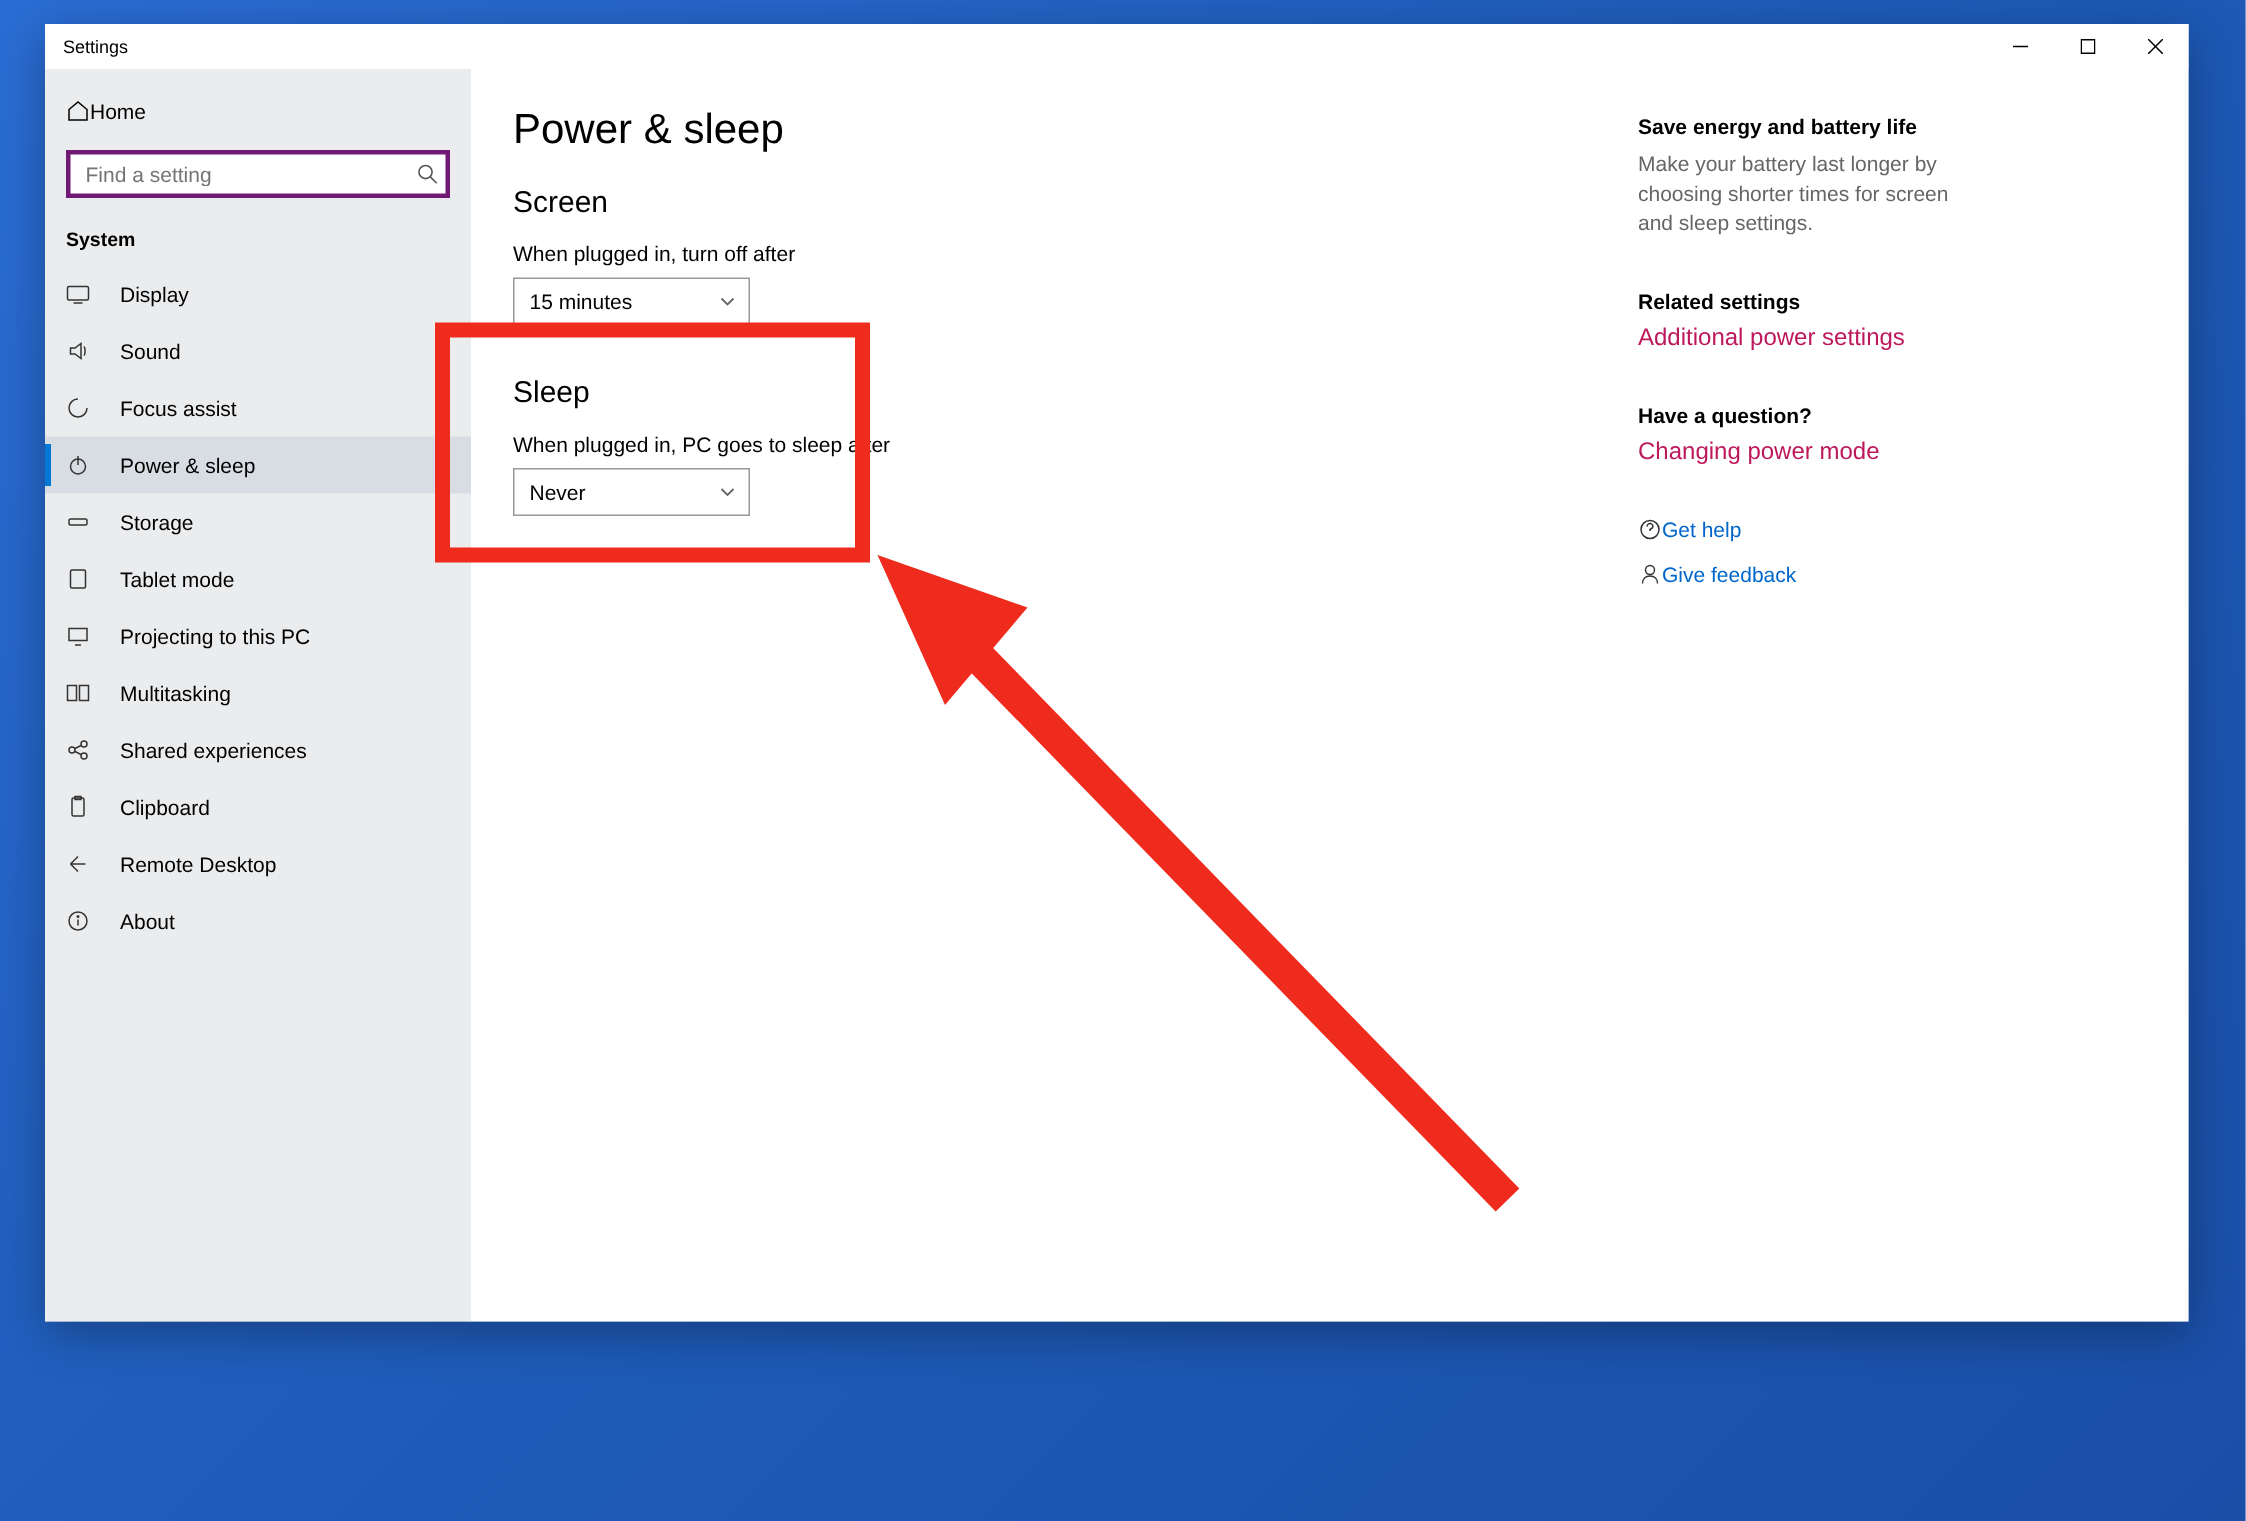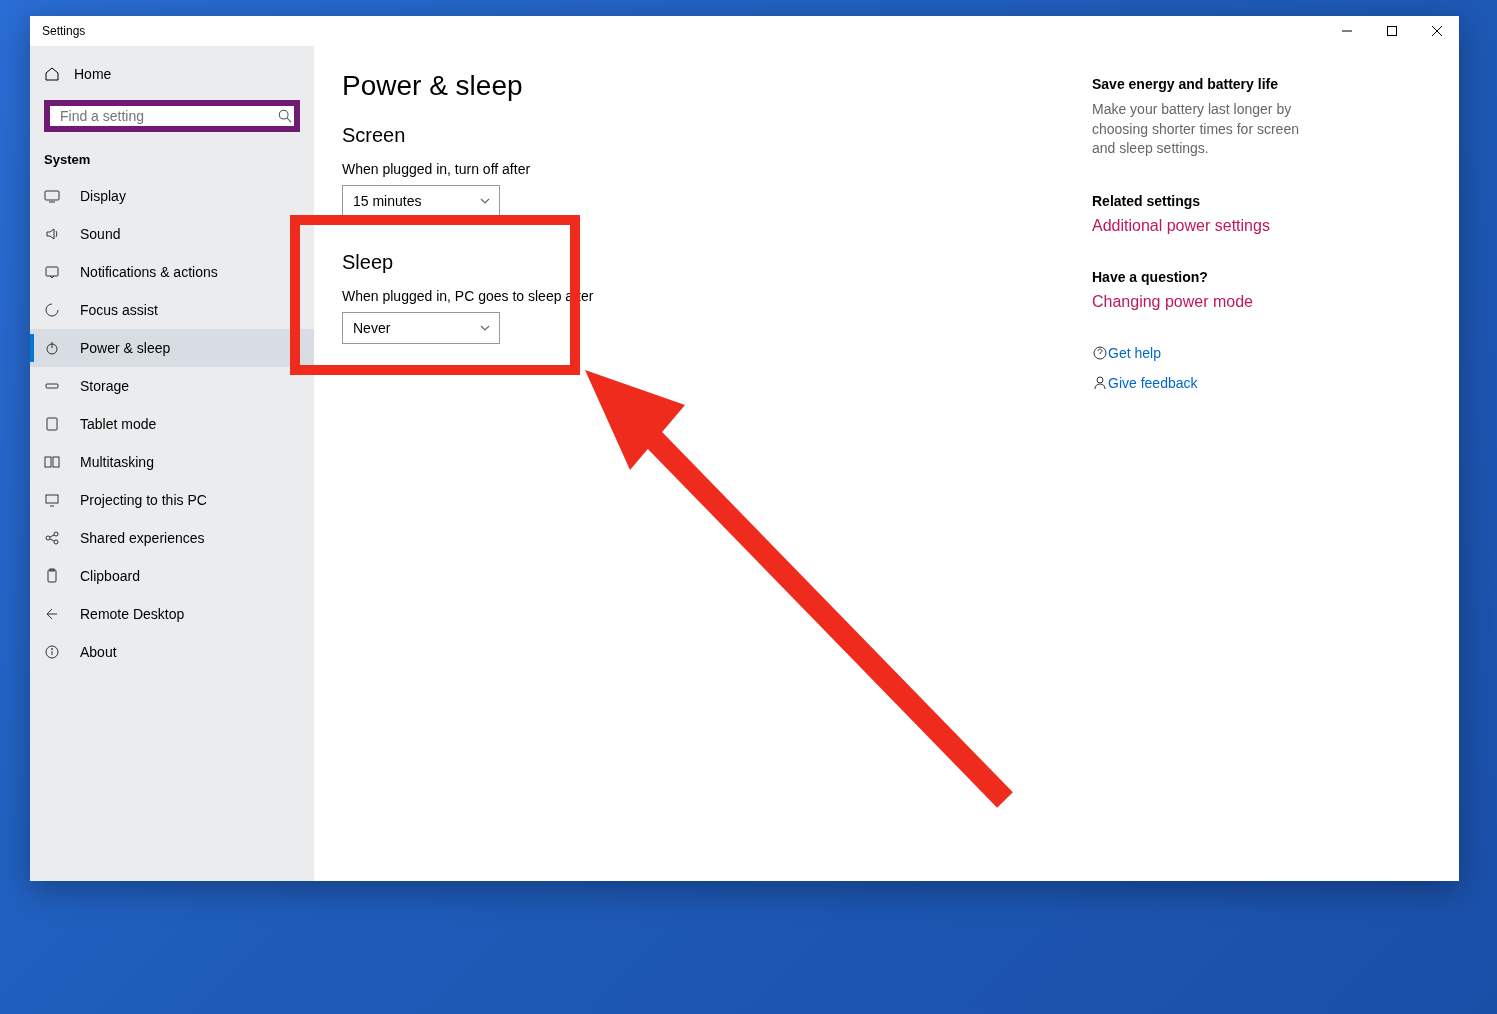--- a/index.html
+++ b/index.html
@@ -12,27 +12,27 @@
 }
 .titlebar { height: 30px; display: flex; align-items: center; background: #fff; }
 .titlebar-title { font-size: 12px; color: #000; padding-left: 12px; flex: 1; }
 .win-controls { display: flex; }
 .win-btn { width: 45px; height: 30px; display: flex; align-items: center; justify-content: center; cursor: pointer; }
 .win-btn svg { width: 10px; height: 10px; }
 
 .window-body { flex: 1; display: flex; overflow: hidden; }
 
 .sidebar { width: 284px; background: #ebecee; display: flex; flex-direction: column; padding-top: 10px; }
-.nav-home { display: flex; align-items: center; gap: 14px; padding: 10px 14px; cursor: pointer; }
+.nav-home { display: flex; align-items: center; padding: 10px 14px; cursor: pointer; }
 .nav-home .icon { width: 16px; height: 16px; }
 .nav-home span { font-size: 14px; }
 .search-wrap { padding: 8px 14px 14px; }
 .search-box { position: relative; }
 .search-box input {
-  width: 100%; height: 32px; border: 6px solid #701a75; background: #fff;
+  width: 100%; height: 32px; border: 3px solid #701a75; background: #fff;
   padding: 0 30px 0 10px; font-size: 14px; outline: none;
 }
 .search-box .srch-icon { position: absolute; right: 8px; top: 50%; transform: translateY(-50%); width: 14px; height: 14px; color: #555; }
 .cat-label { font-size: 13px; font-weight: 600; padding: 6px 14px 10px; }
 .nav-list { display: flex; flex-direction: column; }
 .nav-item { display: flex; align-items: center; gap: 20px; padding: 11px 14px; cursor: pointer; font-size: 14px; position: relative; }
 .nav-item.active { background: #d8dde3; }
 .nav-item.active::before { content:""; position:absolute; left:0; top:5px; bottom:5px; width:4px; background:#0078d4; }
 .nav-item .icon { width: 16px; height: 16px; flex-shrink: 0; color: #333; }
 
@@ -114,27 +114,20 @@
           </div>
         <div class="nav-item">
             <svg class="icon" viewBox="0 0 16 16" fill="none" stroke="currentColor">
               <path d="M3 6v4h3l4 3V3L6 6H3z"></path>
               <path d="M12 5c1 1 1 5 0 6"></path>
             </svg>
             <span>Sound</span>
           </div>
         <div class="nav-item">
             <svg class="icon" viewBox="0 0 16 16" fill="none" stroke="currentColor">
-              <rect x="2" y="3" width="12" height="9" rx="1"></rect>
-              <path d="M6 12l2 2 2-2"></path>
-            </svg>
-            <span>Notifications &amp; actions</span>
-          </div>
-        <div class="nav-item">
-            <svg class="icon" viewBox="0 0 16 16" fill="none" stroke="currentColor">
               <path d="M8 2a6 6 0 1 0 6 6"></path>
             </svg>
             <span>Focus assist</span>
           </div>
         <div class="nav-item active">
             <svg class="icon" viewBox="0 0 16 16" fill="none" stroke="currentColor">
               <circle cx="8" cy="9" r="5"></circle>
               <line x1="8" y1="2" x2="8" y2="8"></line>
             </svg>
             <span>Power &amp; sleep</span>
@@ -146,31 +139,31 @@
             <span>Storage</span>
           </div>
         <div class="nav-item">
             <svg class="icon" viewBox="0 0 16 16" fill="none" stroke="currentColor">
               <rect x="3" y="2" width="10" height="12" rx="1"></rect>
             </svg>
             <span>Tablet mode</span>
           </div>
         <div class="nav-item">
             <svg class="icon" viewBox="0 0 16 16" fill="none" stroke="currentColor">
+              <rect x="2" y="3" width="12" height="8"></rect>
+              <path d="M6 14h4"></path>
+            </svg>
+            <span>Projecting to this PC</span>
+          </div>
+        <div class="nav-item">
+            <svg class="icon" viewBox="0 0 16 16" fill="none" stroke="currentColor">
               <rect x="1" y="3" width="6" height="10"></rect>
               <rect x="9" y="3" width="6" height="10"></rect>
             </svg>
             <span>Multitasking</span>
-          </div>
-        <div class="nav-item">
-            <svg class="icon" viewBox="0 0 16 16" fill="none" stroke="currentColor">
-              <rect x="2" y="3" width="12" height="8"></rect>
-              <path d="M6 14h4"></path>
-            </svg>
-            <span>Projecting to this PC</span>
           </div>
         <div class="nav-item">
             <svg class="icon" viewBox="0 0 16 16" fill="none" stroke="currentColor">
               <circle cx="4" cy="8" r="2"></circle>
               <circle cx="12" cy="4" r="2"></circle>
               <circle cx="12" cy="12" r="2"></circle>
               <line x1="6" y1="7" x2="10" y2="5"></line>
               <line x1="6" y1="9" x2="10" y2="11"></line>
             </svg>
             <span>Shared experiences</span>

